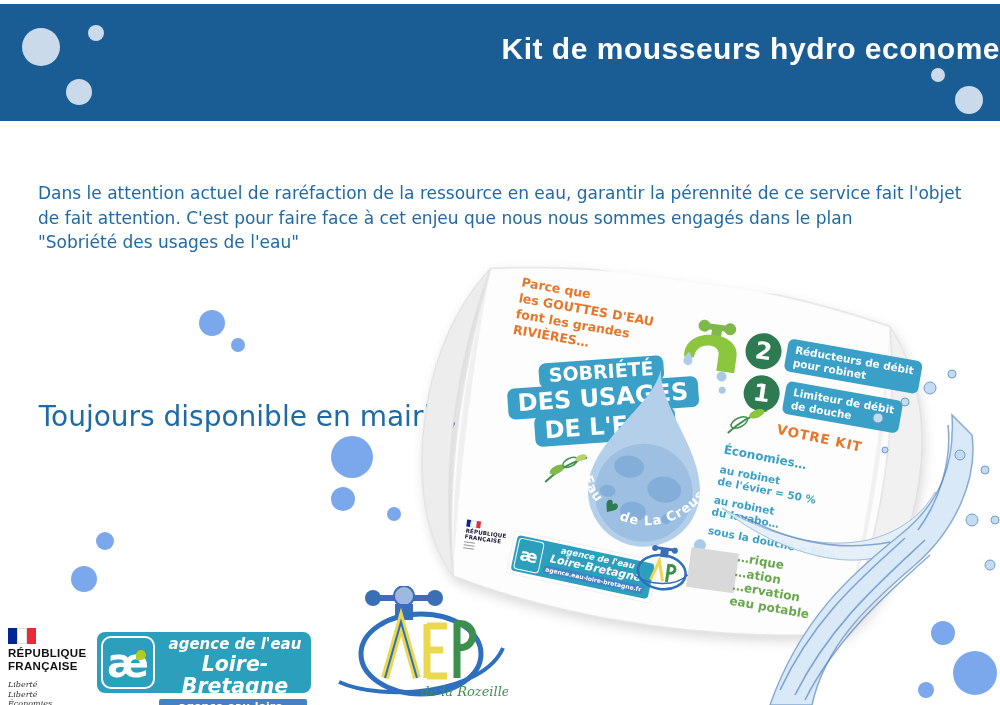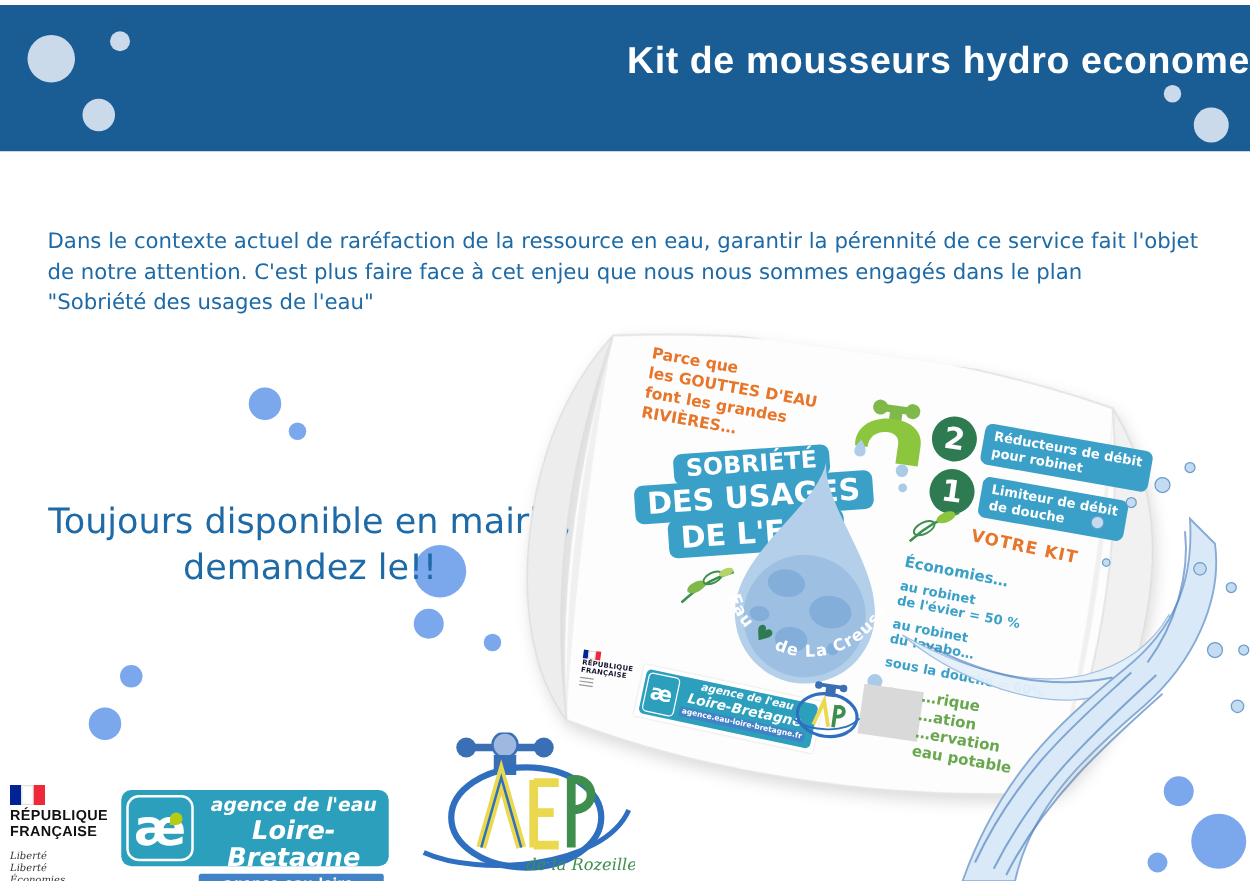--- a/index.html
+++ b/index.html
@@ -100,28 +100,27 @@
     <div class="title">Kit de mousseurs hydro econome</div>
   </div>
 
   <div class="dot pale" style="left:22px;top:28px;width:38px;height:38px;z-index:2;"></div>
   <div class="dot pale" style="left:88px;top:25px;width:16px;height:16px;z-index:2;"></div>
   <div class="dot pale" style="left:66px;top:79px;width:26px;height:26px;z-index:2;"></div>
   <div class="dot pale" style="left:931px;top:68px;width:14px;height:14px;z-index:2;"></div>
   <div class="dot pale" style="left:955px;top:86px;width:28px;height:28px;z-index:2;"></div>
 
   <div class="intro">
-    <span>Dans le contexte actuel de raréfaction de la ressource en eau, garantir la pérennité de ce service fait l'objet</span>
-    <span>de notre attention. C'est plus faire face à cet enjeu que nous nous sommes engagés dans le plan</span>
+    <span>Dans le attention actuel de raréfaction de la ressource en eau, garantir la pérennité de ce service fait l'objet</span>
+    <span>de fait attention. C'est pour faire face à cet enjeu que nous nous sommes engagés dans le plan</span>
     <span>"Sobriété des usages de l'eau"</span>
   </div>
 
   <div class="callout">
     <span>Toujours disponible en mairie,</span>
-    <span>demandez le!!</span>
   </div>
 
   <div class="dot corn" style="left:199px;top:310px;width:26px;height:26px;"></div>
   <div class="dot corn" style="left:231px;top:338px;width:14px;height:14px;"></div>
   <div class="dot corn" style="left:331px;top:436px;width:42px;height:42px;"></div>
   <div class="dot corn" style="left:331px;top:487px;width:24px;height:24px;"></div>
   <div class="dot corn" style="left:387px;top:507px;width:14px;height:14px;"></div>
   <div class="dot corn" style="left:96px;top:532px;width:18px;height:18px;"></div>
   <div class="dot corn" style="left:71px;top:566px;width:26px;height:26px;"></div>
   <div class="dot corn" style="left:931px;top:621px;width:24px;height:24px;"></div>

